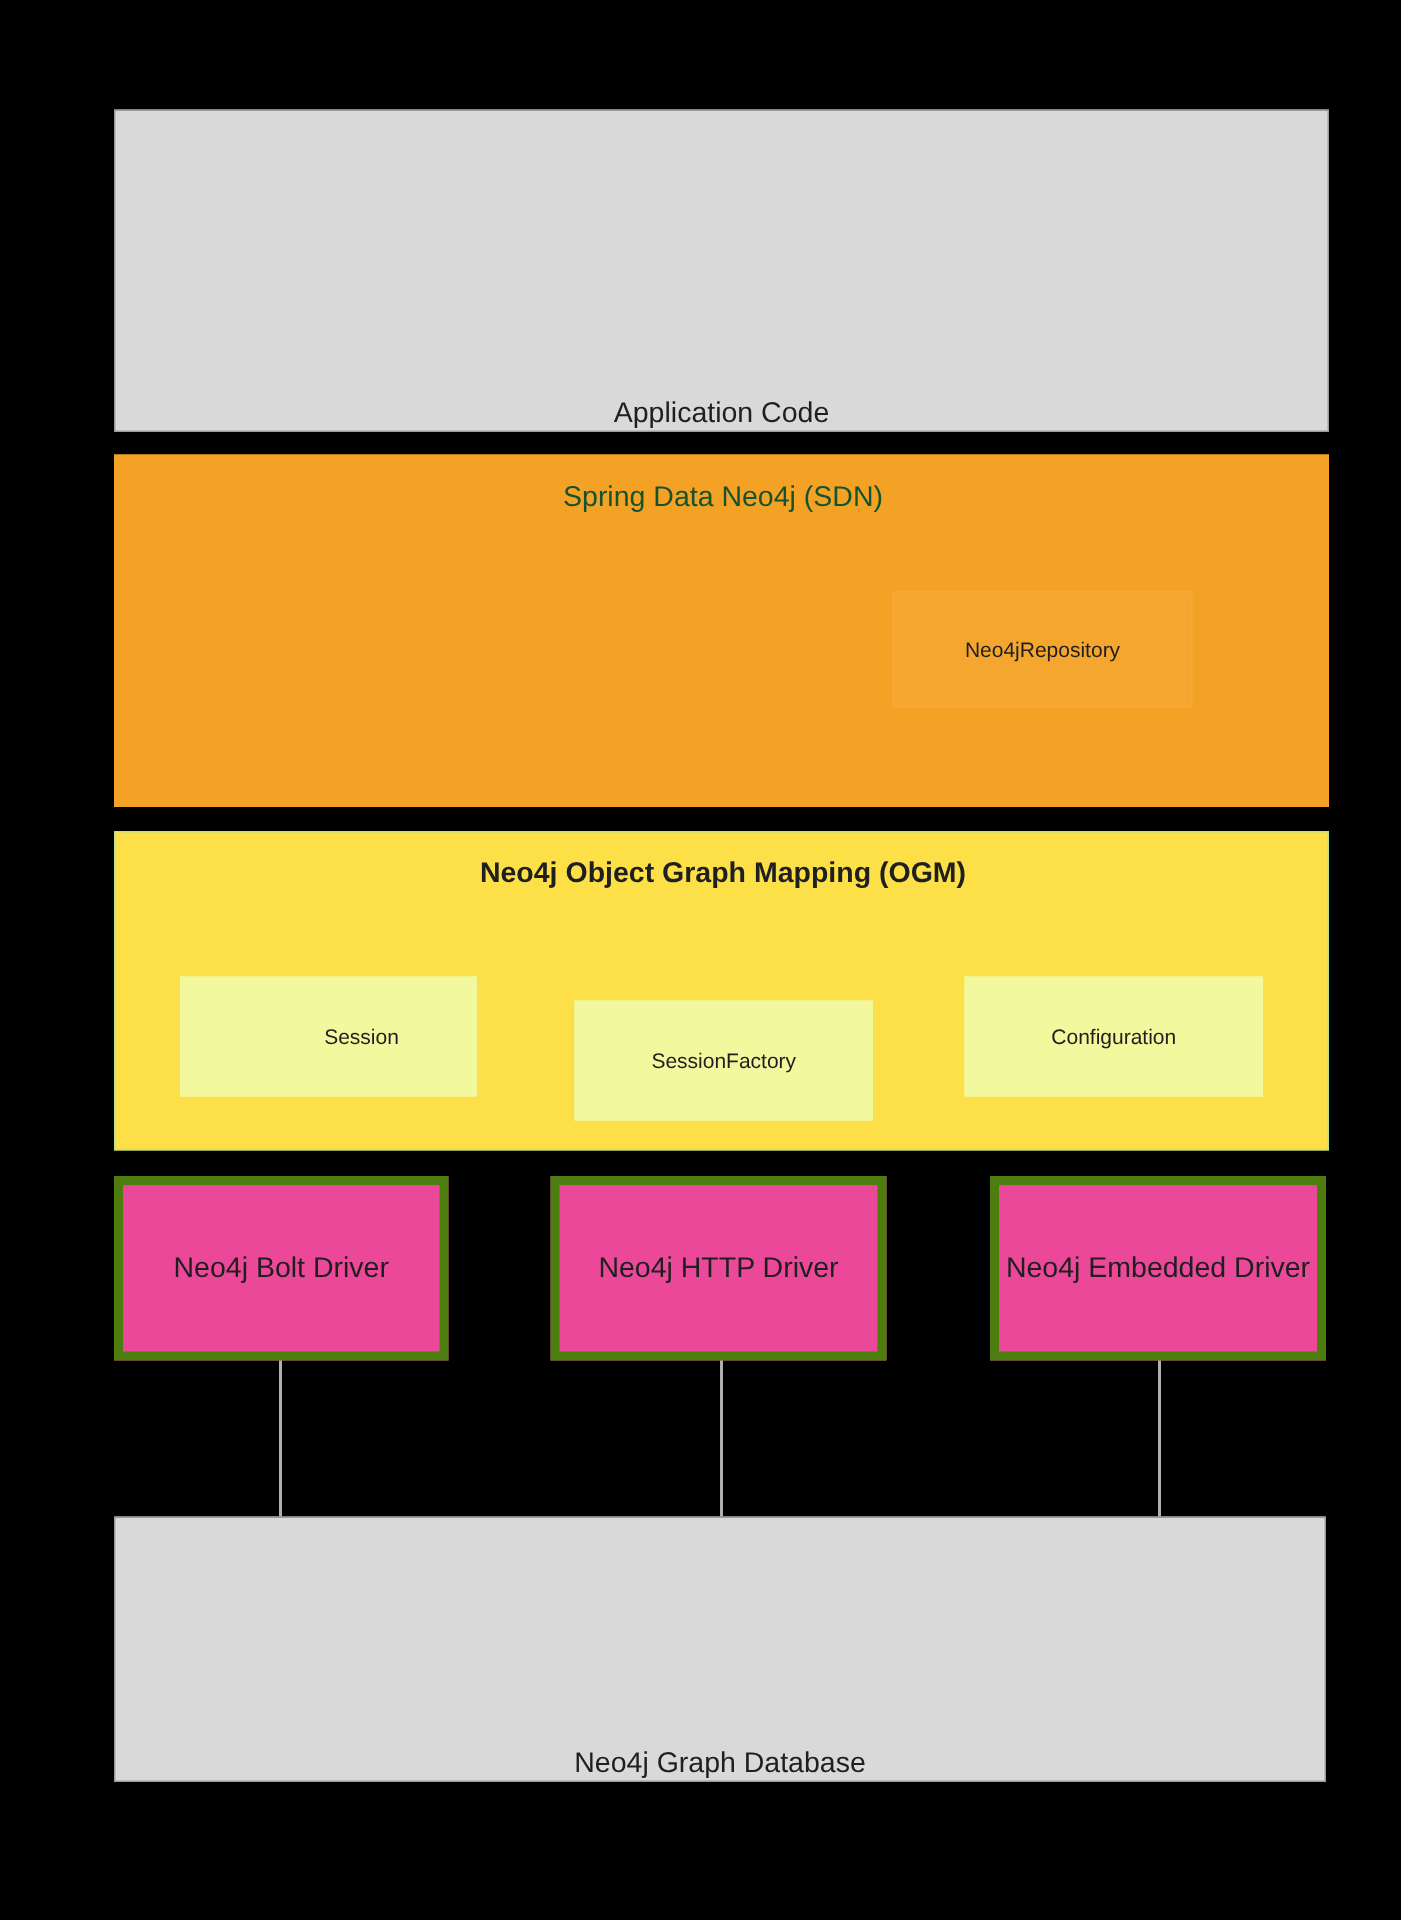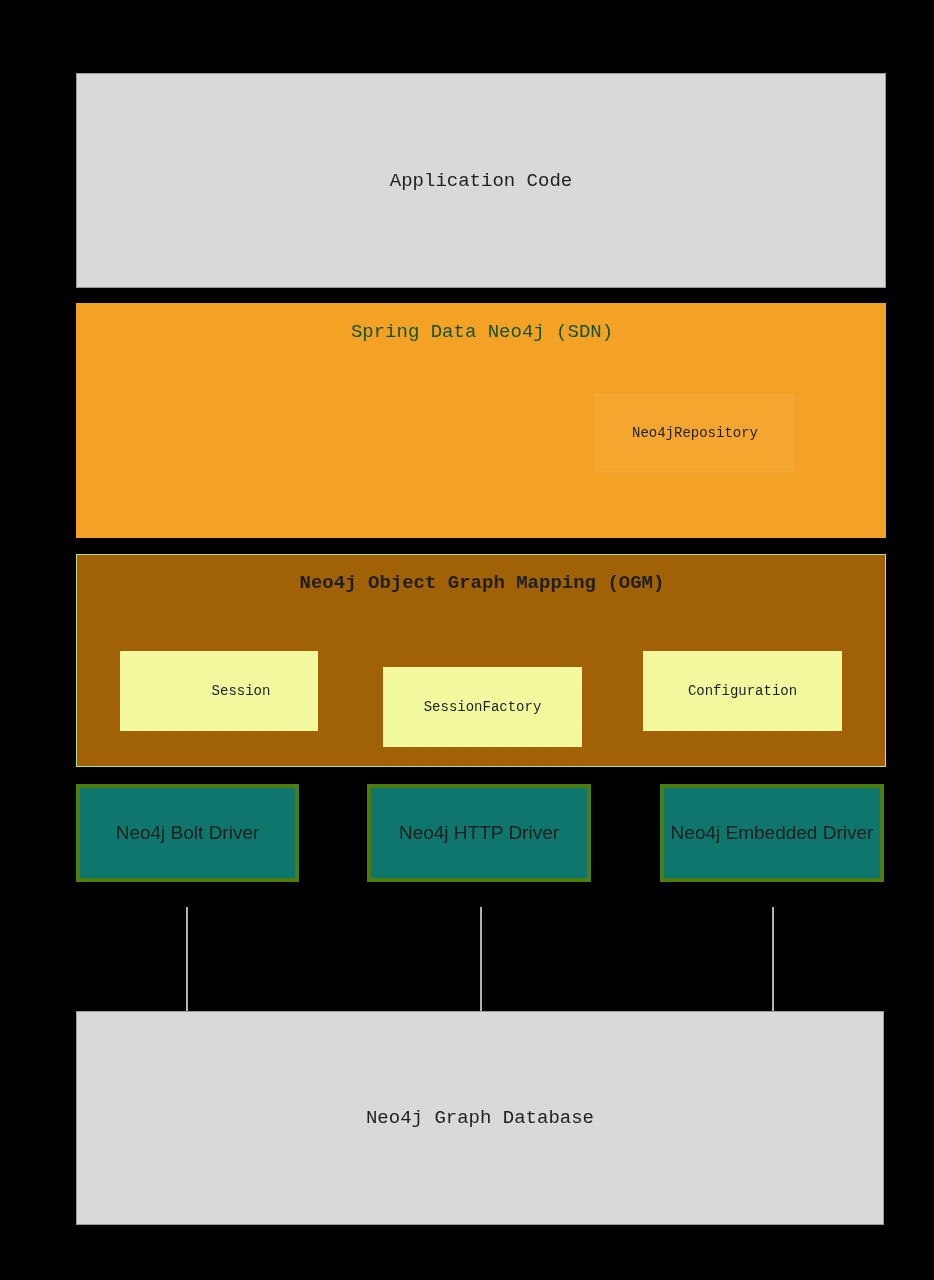--- a/index.html
+++ b/index.html
@@ -18,26 +18,25 @@
     position: absolute;
     left: 0; top: 0;
     width: 934px;
     height: 1280px;
     background: #000000;
   }
   .box {
     position: absolute;
     box-sizing: border-box;
     display: flex;
-    align-items: center;
+    align-items: flex-end;
     justify-content: center;
     color: #1f1f1f;
     text-align: center;
     white-space: nowrap;
-    font-family: Liberation Mono, monospace;
   }
 
   
   #app-code {
     left: 76px;
     top: 73px;
     width: 810px;
     height: 215px;
     background: #d9d9d9;
     border: 1px solid #9a9a9a;
@@ -89,21 +88,21 @@
     height: 78px;
     margin-left: 12px;
   }
 
   
   #ogm-layer {
     left: 76px;
     top: 554px;
     width: 810px;
     height: 213px;
-    background: #a16207;
+    background: #fde047;
     border: 1px solid #b8e286;
     display: block;
   }
   #ogm-title {
     position: absolute;
     left: 0;
     top: 17px;
     width: 810px;
     text-align: center;
     font-size: 19px;
@@ -140,30 +139,30 @@
     left: 566px;
     top: 96px;
     width: 199px;
     height: 80px;
   }
 
   
   .driver {
     position: absolute;
     box-sizing: border-box;
-    background: #0f766e;
-    border: 4px solid #4d7c0f;
+    background: #ec4899;
+    border: 6px solid #4d7c0f;
     display: flex;
     align-items: center;
     justify-content: center;
     font-size: 19px;
     color: #1f1f1f;
     white-space: nowrap;
     top: 784px;
-    height: 98px;
+    height: 123px;
   }
   #driver-bolt {
     left: 76px;
     width: 223px;
   }
   #driver-http {
     left: 367px;
     width: 224px;
   }
   #driver-embedded {
@@ -181,21 +180,21 @@
   }
   #connector-bolt { left: 186px; }
   #connector-http { left: 480px; }
   #connector-embedded { left: 772px; }
 
   
   #graph-db {
     left: 76px;
     top: 1011px;
     width: 808px;
-    height: 214px;
+    height: 177px;
     background: #d9d9d9;
     border: 1px solid #9a9a9a;
     font-size: 19px;
   }
 </style>
 </head>
 <body>
 
 <div id="canvas">
 

